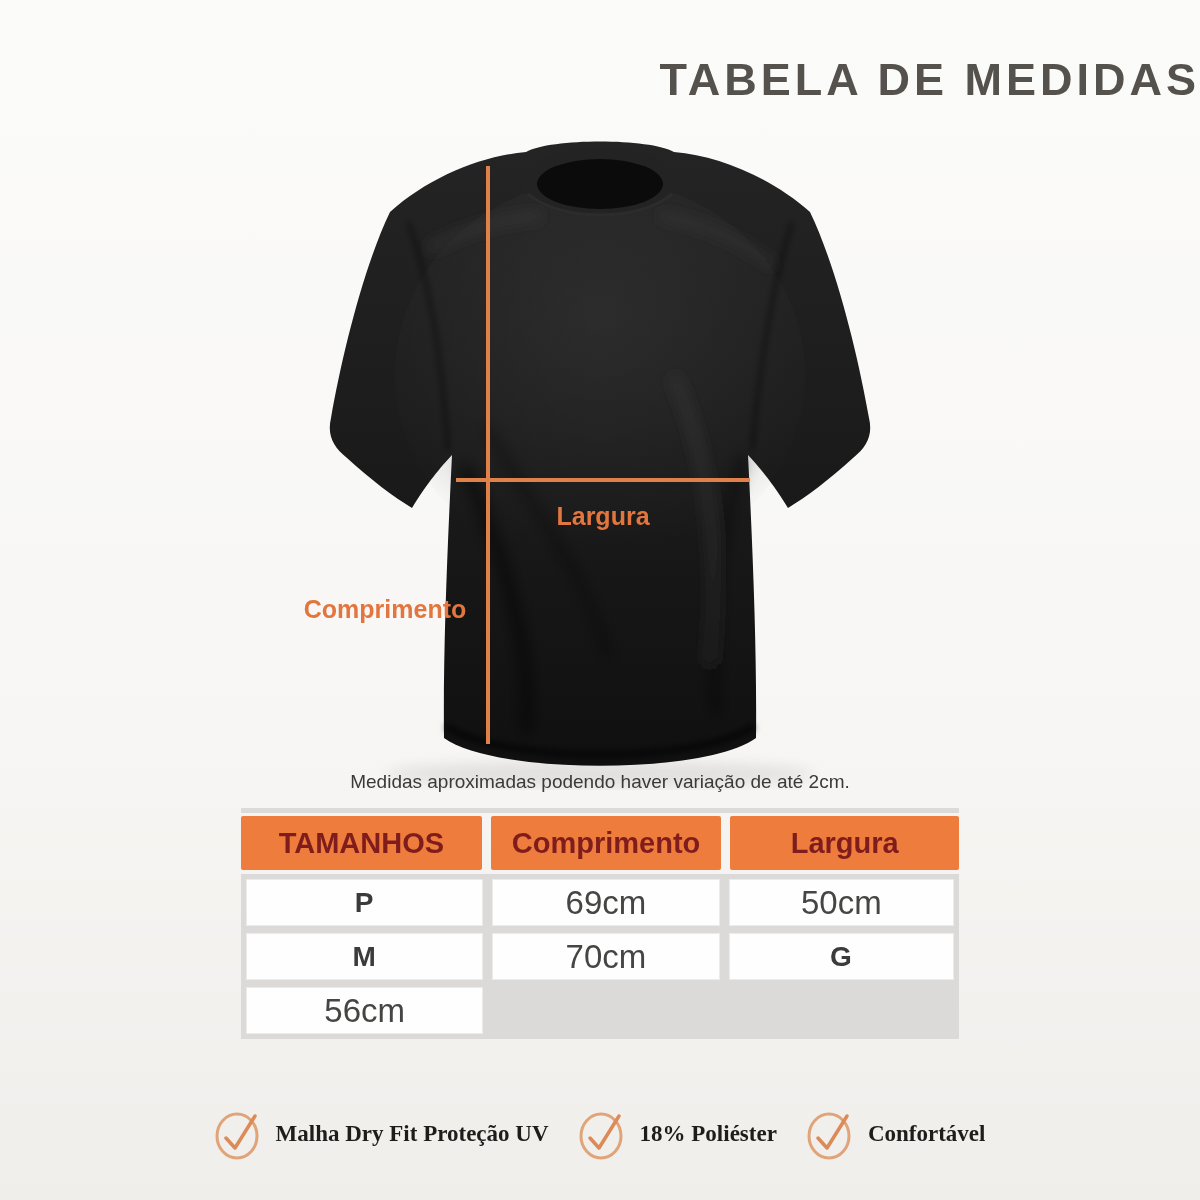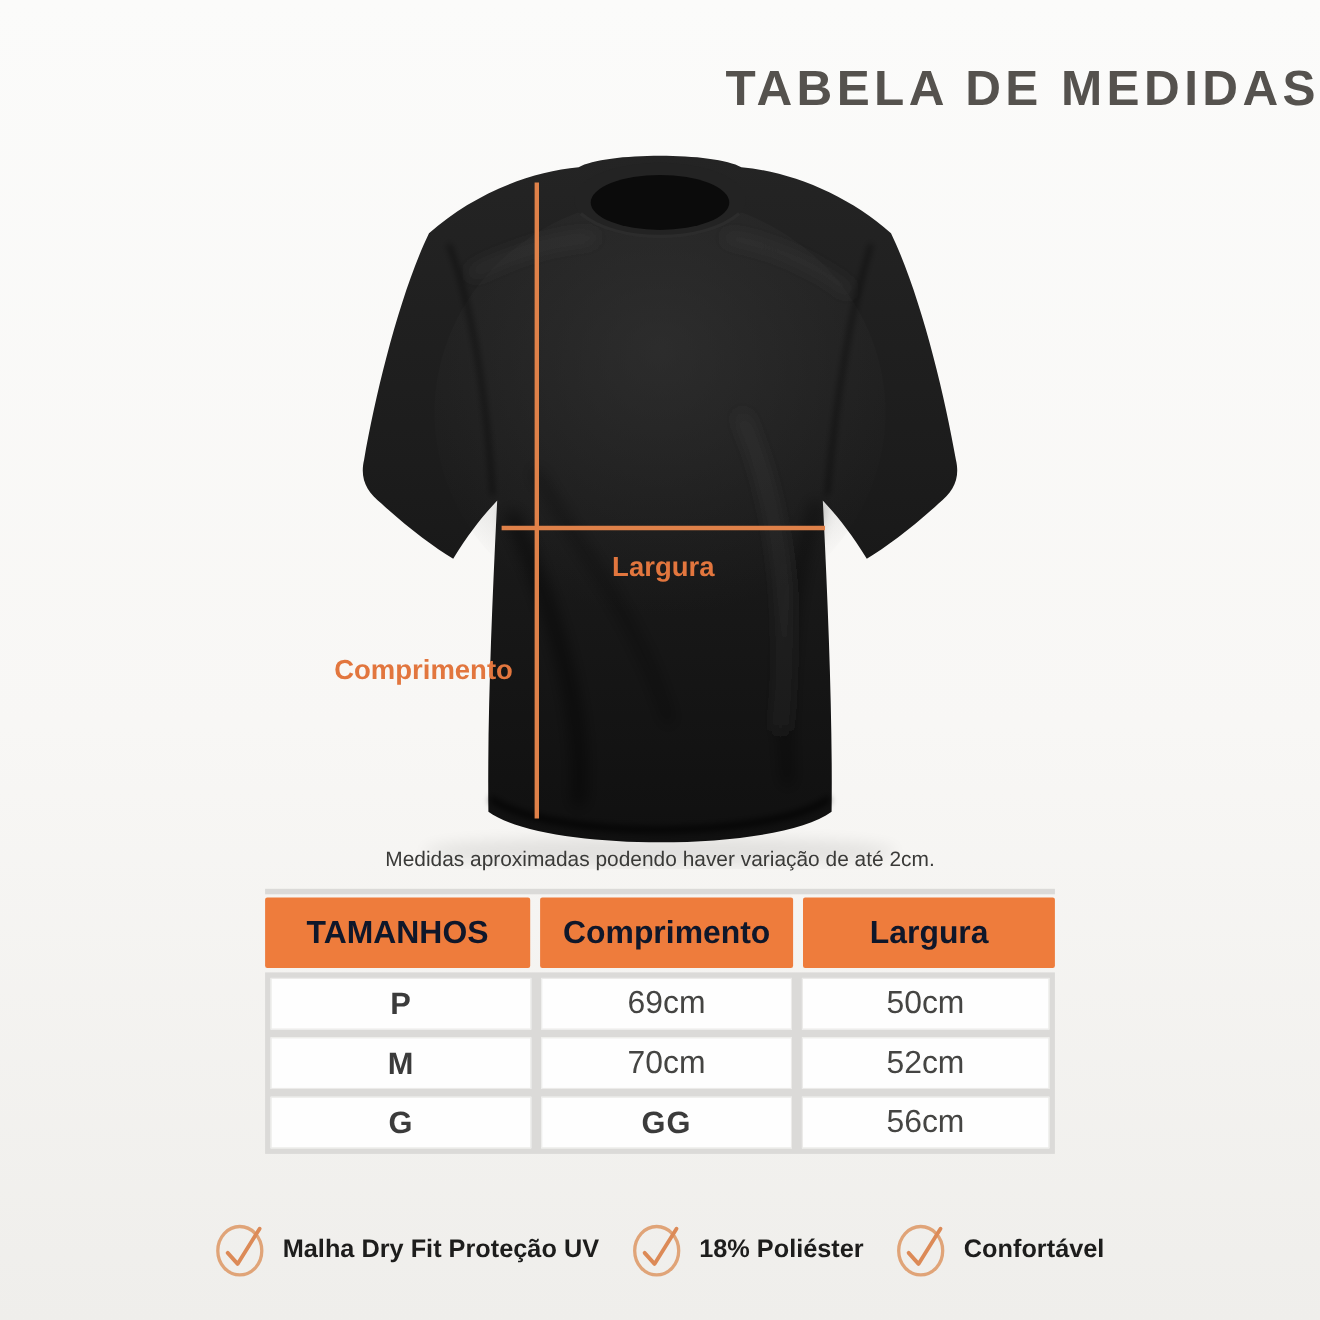--- a/index.html
+++ b/index.html
@@ -36,39 +36,39 @@
     font-size:19px;color:#3a3a38;font-weight:400;
   }
   
   .size-table{position:absolute;left:241px;top:808px;width:718px;}
   .thead{
     border-top:5px solid #dbdad8;
     padding:3px 0 4px 0;
     display:grid;grid-template-columns:238fr 228fr 226fr;gap:9px;
   }
   .th{
-    height:64px;background:var(--c-accent,#ee7c3c);
-    color:#0f172a;font-size:29px;font-weight:700;
+    height:54px;background:var(--c-accent,#ee7c3c);
+    color:#7f1d1d;font-size:29px;font-weight:700;
     display:flex;align-items:center;justify-content:center;
     border-radius:2px;
   }
   .tbody{
     background:#dbdad8;padding:5px;
     display:grid;grid-template-columns:238fr 228fr 226fr;gap:7px 9px;
   }
   .td{
     height:45px;background:#fefefe;border:1px solid #ecebe9;
     display:flex;align-items:center;justify-content:center;
   }
   .td.size{font-weight:700;font-size:28px;color:#3b3b3b;letter-spacing:1px;}
-  .td.val{font-weight:400;font-size:29px;color:#454543;text-align:right;}
+  .td.val{font-weight:400;font-size:33px;color:#454543;text-align:right;}
   
   .features{
     position:absolute;left:0;right:0;top:1104px;height:60px;
-    display:flex;justify-content:center;align-items:flex-end;gap:30px;
+    display:flex;justify-content:center;align-items:center;gap:30px;font-family:Liberation Serif, serif;
   }
   .feature{display:flex;align-items:center;gap:13px;}
   .feature .check-icon{width:48px;height:58px;flex:0 0 auto;}
   .feature .check-icon .ring{stroke:var(--c-check-circle,#e0a478);}
   .feature .check-icon .mark{stroke:var(--c-check-mark,#dc8a57);}
   .feature .flabel{font-size:23px;font-weight:700;color:#1d1d1c;white-space:nowrap;}
 </style>
 </head>
 <body>
 
@@ -152,25 +152,23 @@
       <div class="th">Comprimento</div>
       <div class="th">Largura</div>
     </div>
     <div class="tbody">
       <div class="td size">P</div>
       <div class="td val">69cm</div>
       <div class="td val">50cm</div>
 
       <div class="td size">M</div>
       <div class="td val">70cm</div>
-      <div class="td val">52cm</div>
 
       <div class="td size">G</div>
 
-      <div class="td size">GG</div>
       <div class="td val">56cm</div>
     </div>
   </div>
 
   <div class="features">
     <div class="feature">
       <svg class="check-icon" viewBox="0 0 48 58" aria-hidden="true">
         <ellipse class="ring" cx="22" cy="31" rx="20" ry="22" fill="none" stroke-width="3"></ellipse>
         <polyline class="mark" points="11,33 20,43 40,11" fill="none" stroke-width="3.5" stroke-linecap="round" stroke-linejoin="round"></polyline>
       </svg>

